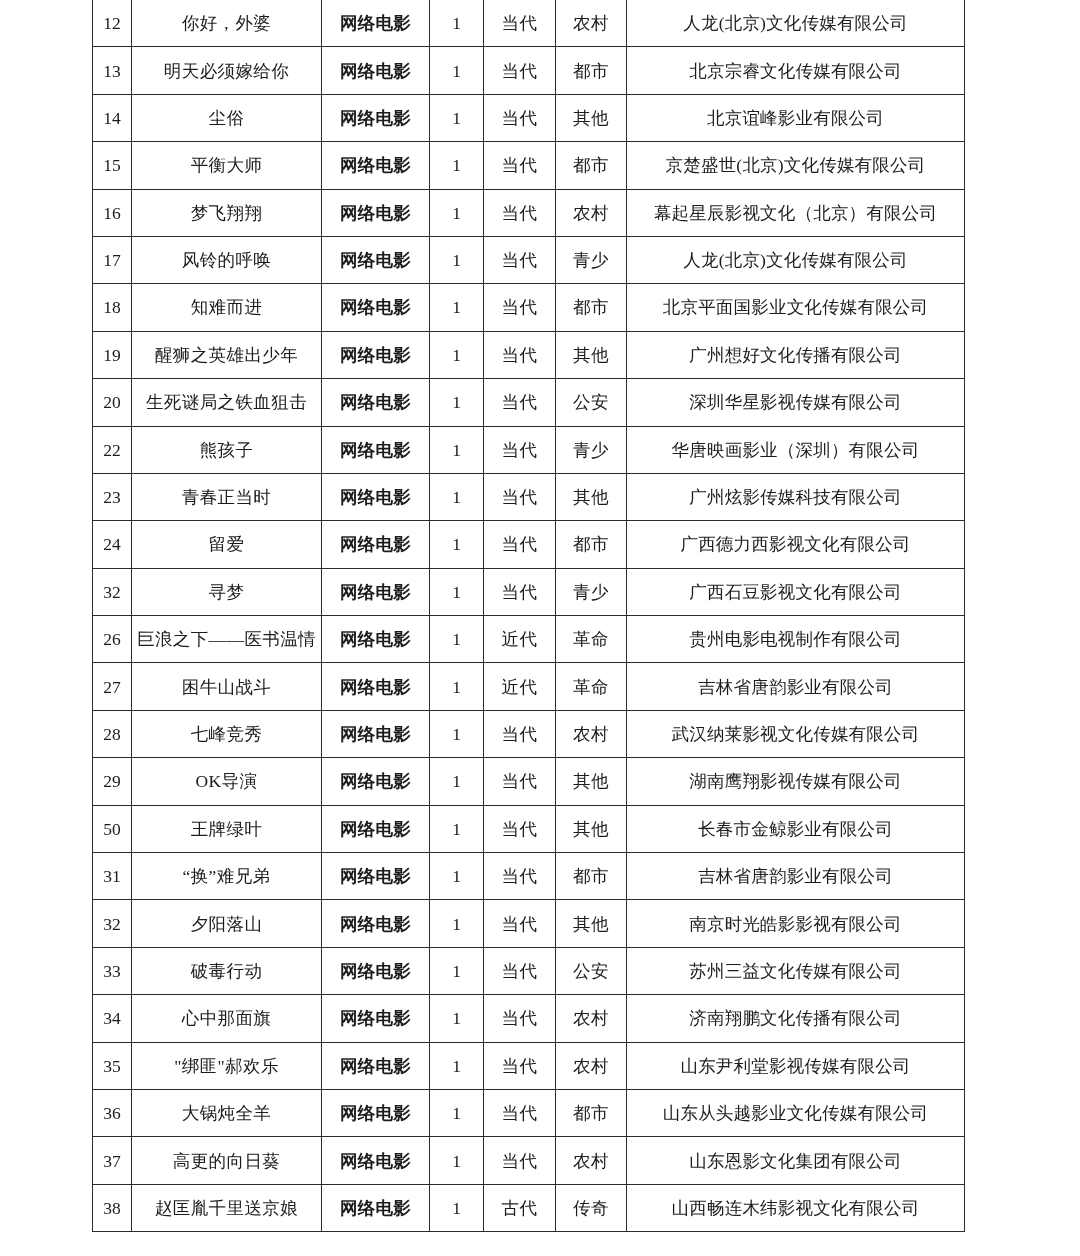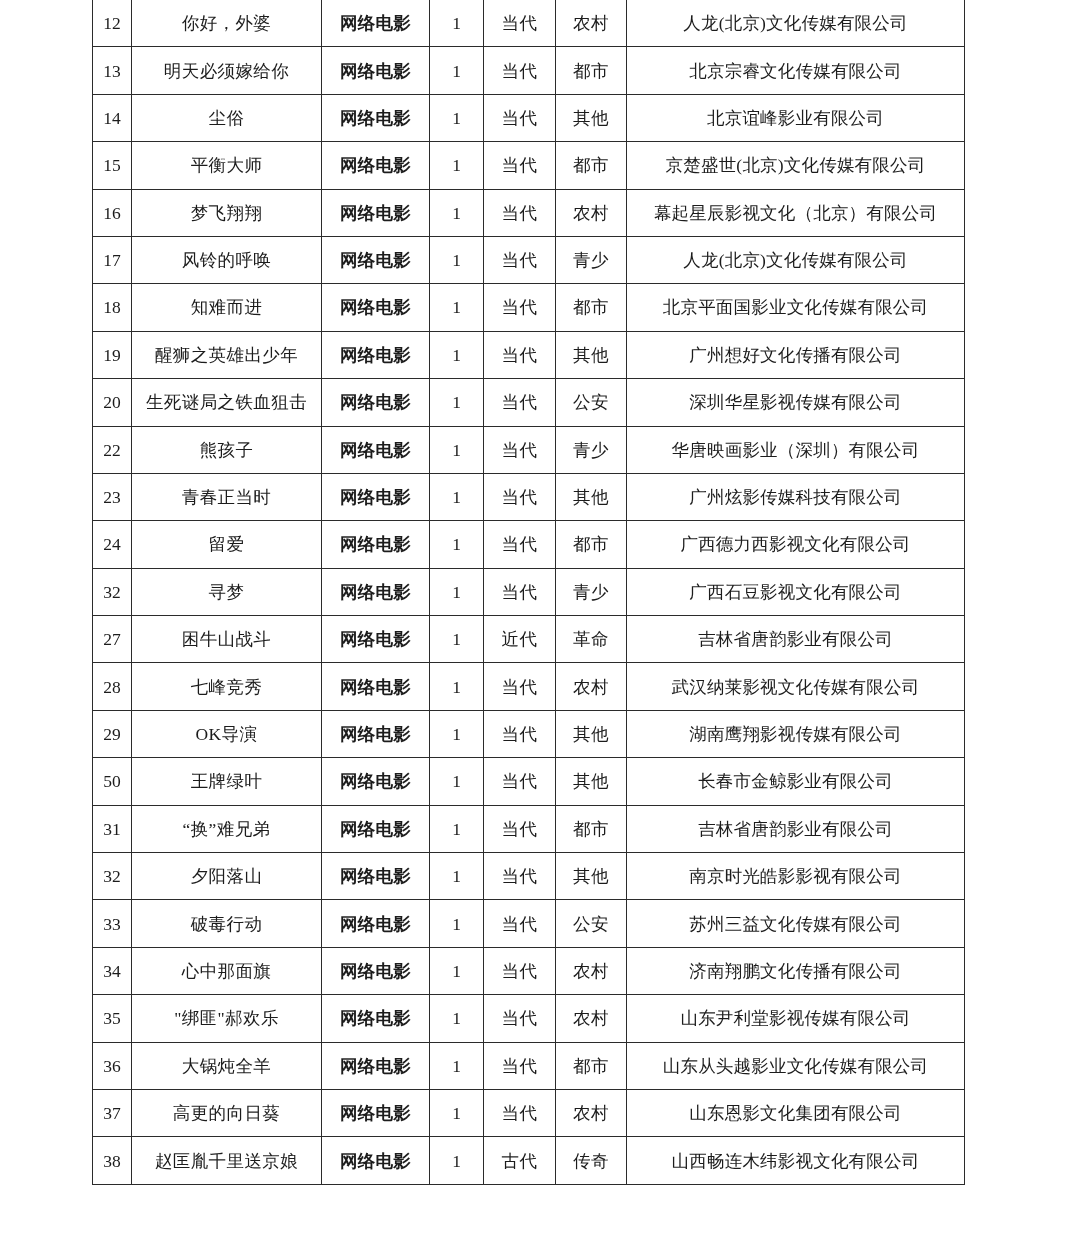--- a/index.html
+++ b/index.html
@@ -188,20 +188,29 @@
         <tr>
           <td class="seq">32</td>
           <td class="title">寻梦</td>
           <td class="type">网络电影</td>
           <td class="count">1</td>
           <td class="era">当代</td>
           <td class="genre">青少</td>
           <td class="company">广西石豆影视文化有限公司</td>
         </tr>
         <tr>
+          <td class="seq">26</td>
+          <td class="title">巨浪之下——医书温情</td>
+          <td class="type">网络电影</td>
+          <td class="count">1</td>
+          <td class="era">近代</td>
+          <td class="genre">革命</td>
+          <td class="company">贵州电影电视制作有限公司</td>
+        </tr>
+        <tr>
           <td class="seq">27</td>
           <td class="title">困牛山战斗</td>
           <td class="type">网络电影</td>
           <td class="count">1</td>
           <td class="era">近代</td>
           <td class="genre">革命</td>
           <td class="company">吉林省唐韵影业有限公司</td>
         </tr>
         <tr>
           <td class="seq">28</td>

